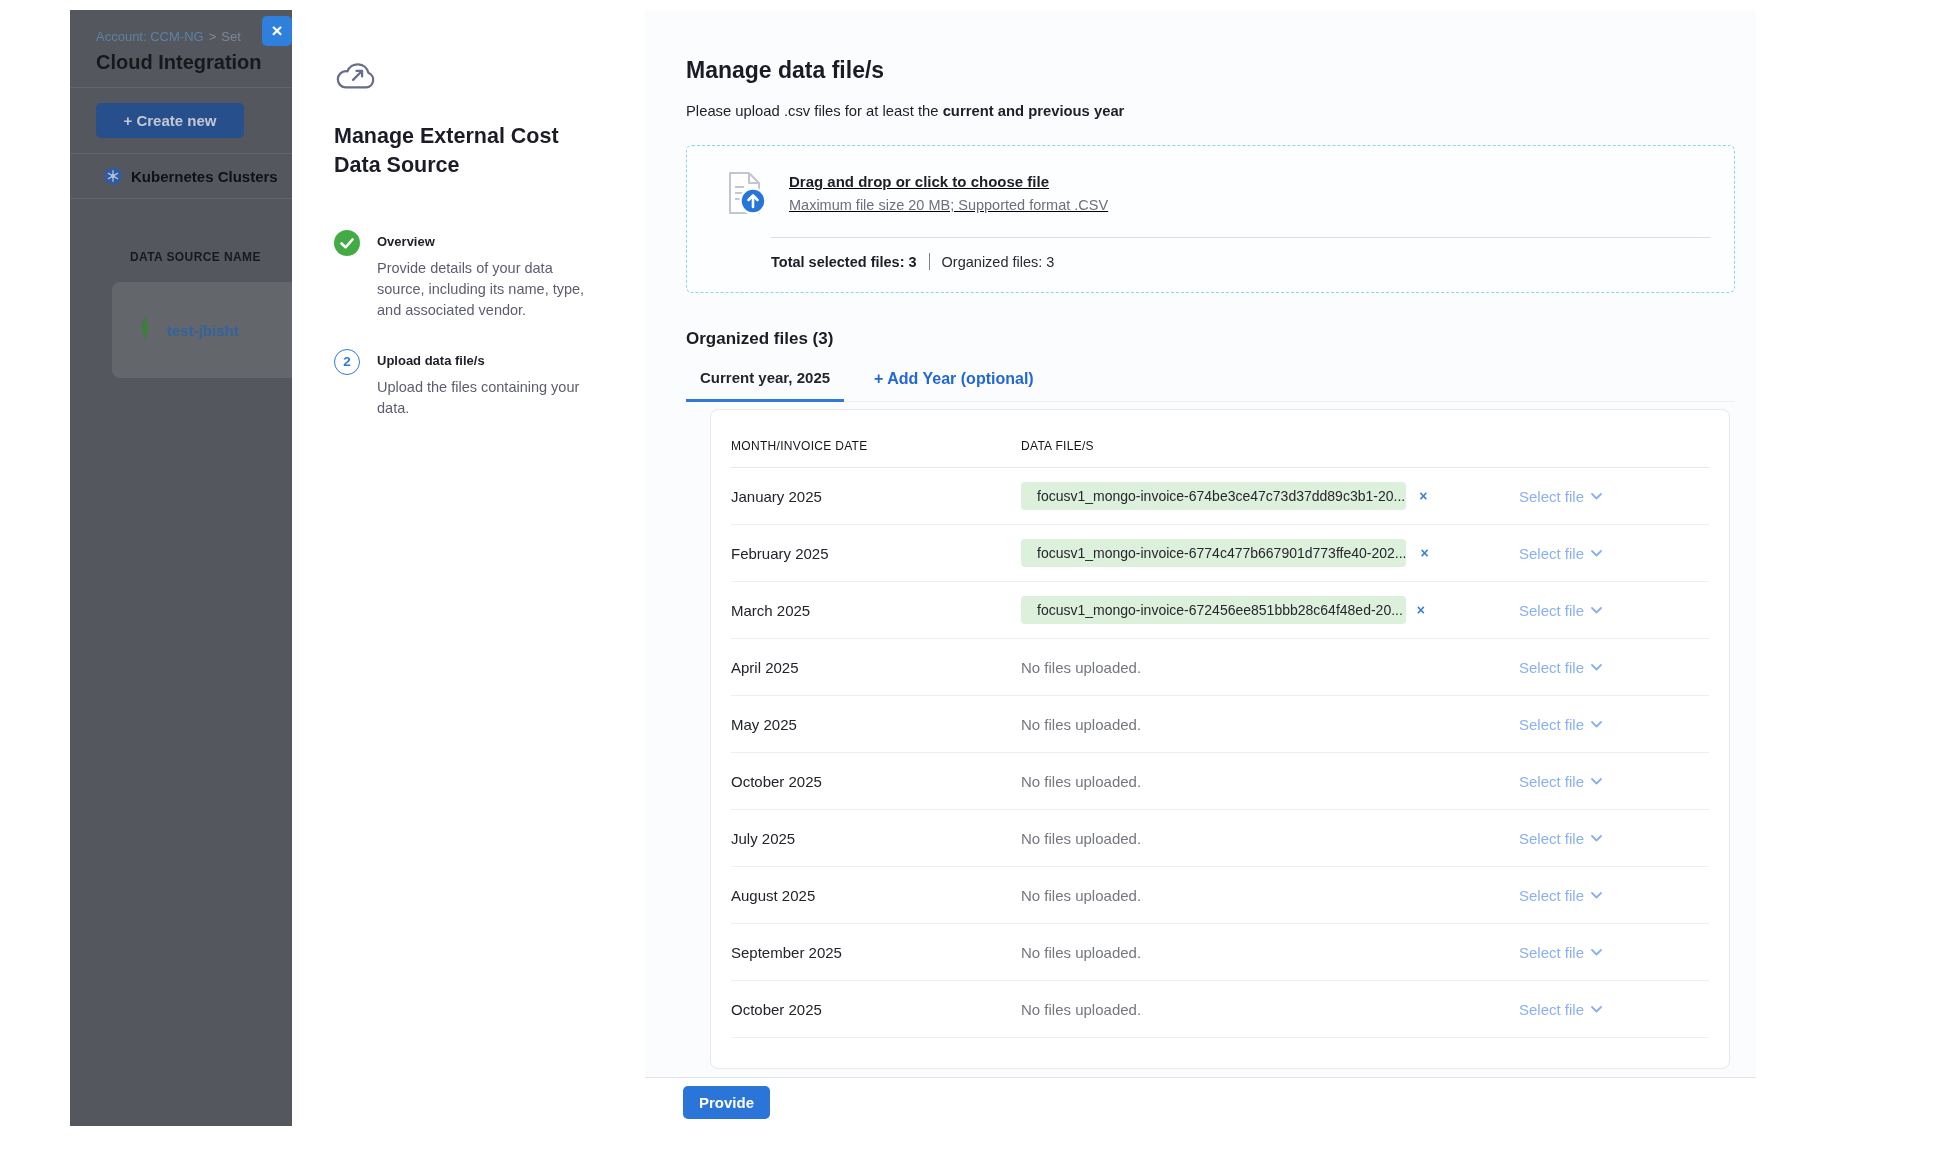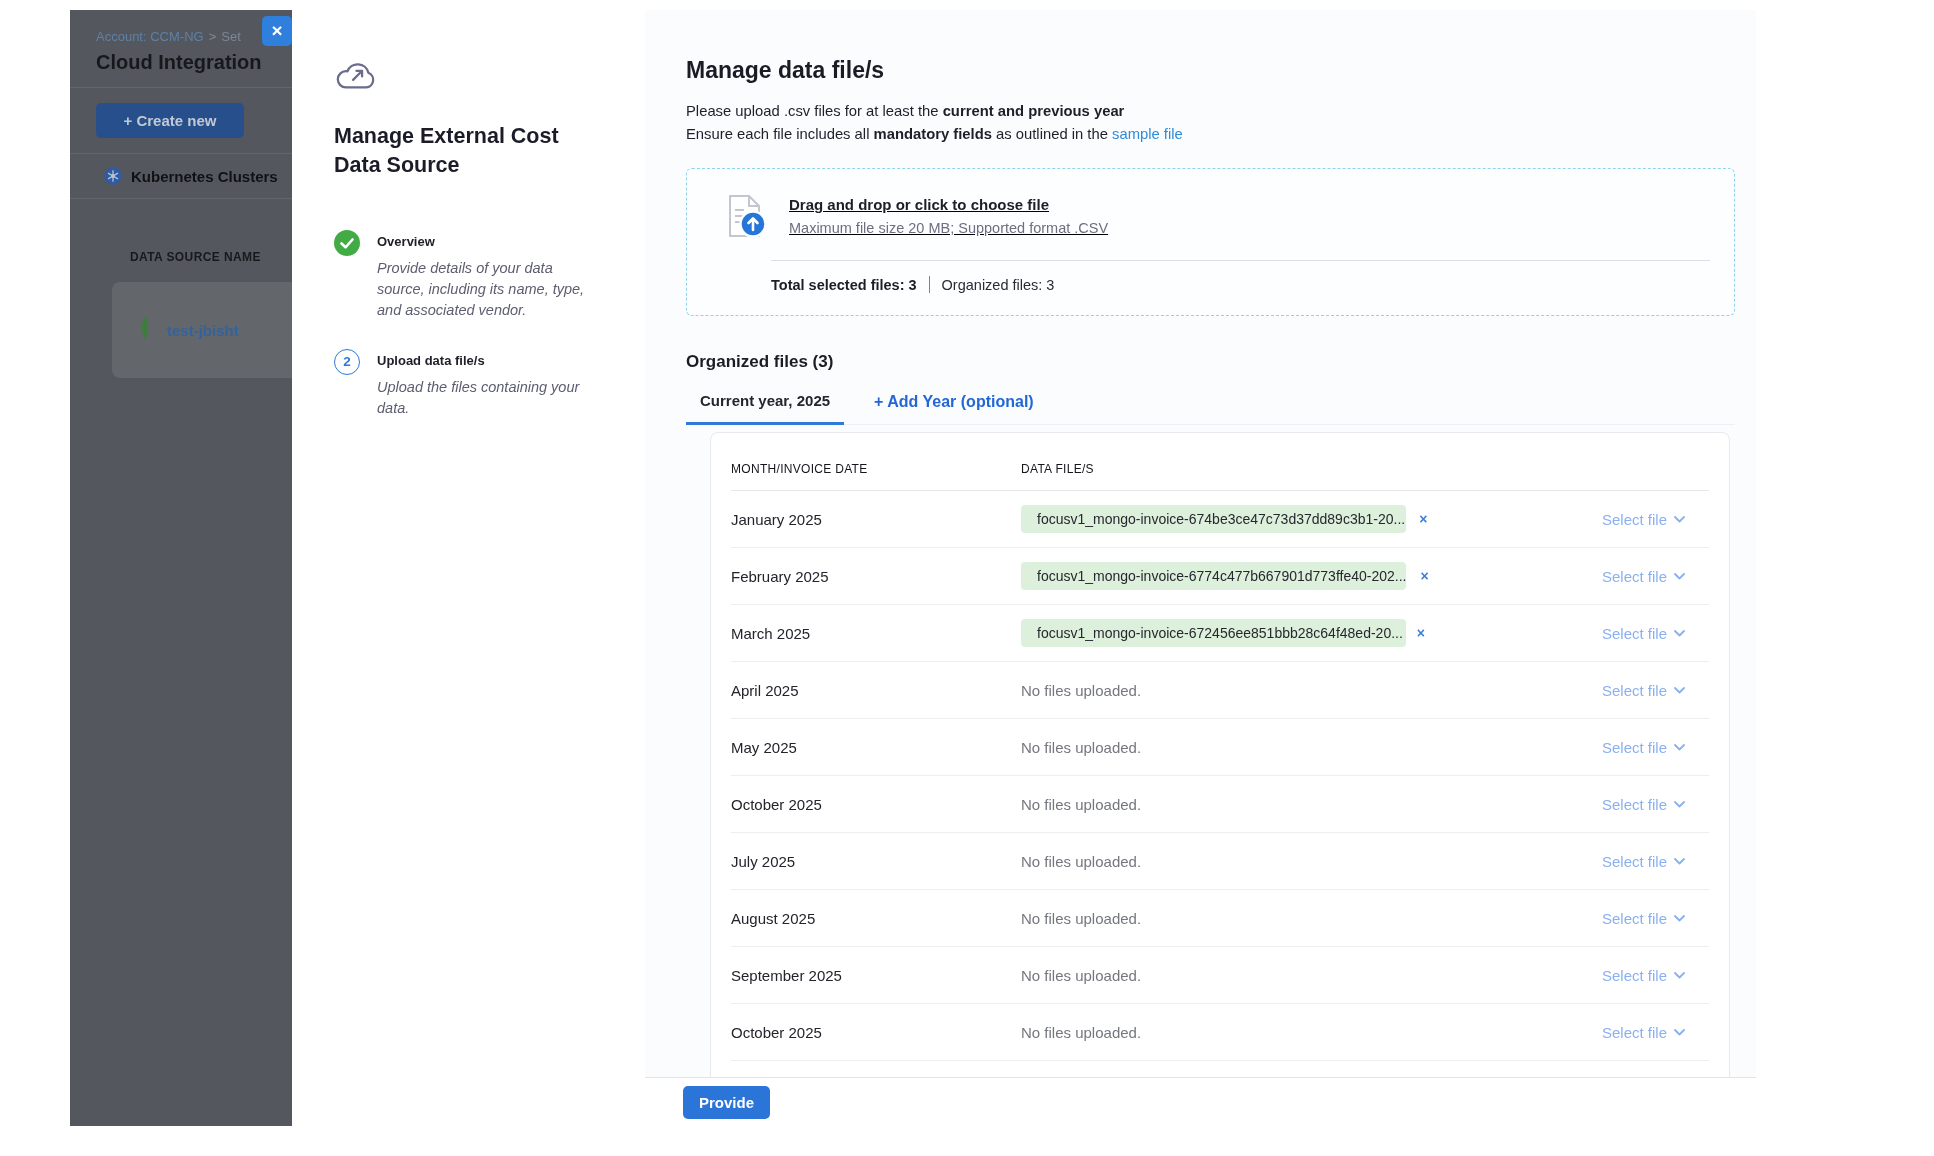--- a/index.html
+++ b/index.html
@@ -36,21 +36,21 @@
   .panel-left { position:absolute; left:292px; top:10px; width:353px; height:1116px;
                 background:#ffffff; padding:48px 46px 0 42px; z-index:3; }
   .wicon { margin-bottom:24px; }
   .wizard-title { font-size:21.5px; line-height:29px; font-weight:bold; color:#1c1c28; width:245px; }
   .steps { margin-top:50px; }
   .step { display:flex; gap:17px; margin-bottom:28px; }
   .sicon { flex:0 0 26px; }
   .step-num { width:26px; height:26px; border:1.5px solid #2e7ad9; border-radius:50%;
               color:#2e7ad9; font-size:13.5px; font-weight:bold; text-align:center; line-height:23px; }
   .stitle { font-size:13px; font-weight:bold; color:#1d1e27; margin-top:4px; }
-  .sdesc { font-size:14.5px; line-height:21px; color:#5c5e70; margin-top:9px; width:218px;font-style:italic; }
+  .sdesc { font-size:14.5px; line-height:21px; color:#5c5e70; margin-top:9px; width:218px; }
 
   
   .panel-main { position:absolute; left:645px; top:10px; width:1111px; height:1116px;
                 background:#fbfcfe; z-index:2; display:flex; flex-direction:column; }
   .main-body { flex:1 1 auto; overflow:hidden; padding:47px 21px 0 41px; }
   .main-heading { font-size:23px; font-weight:bold; color:#1a1b24; }
   .intro { margin-top:16px; font-size:14.8px; line-height:23px; color:#1e1f28; }
   .intro b { font-weight:bold; }
   .intro a { color:#2e8bd8; text-decoration:none; cursor:pointer; }
 
@@ -78,21 +78,21 @@
            border-bottom:1px solid #e5e7eb; font-size:12px; font-weight:normal;
            letter-spacing:.3px; color:#15161c; }
   .trow { display:grid; grid-template-columns:290px 1fr 190px; height:57px; align-items:center;
           border-bottom:1px solid #eceef2; }
   .t-month { font-size:15px; color:#23242c; }
   .no-files { font-size:15px; color:#75777f; }
   .chip { display:inline-flex; align-items:center; gap:7px; background:#ddf0dc;
           border-radius:4px; padding:6px 9px; font-size:14px; color:#26272e; max-width:385px; }
   .chip-name { white-space:nowrap; }
   .chip-x { color:#3c7fd6; font-size:14px; font-weight:bold; margin-left:7px; cursor:pointer; }
-  .t-select { display:flex; justify-content:flex-end; align-items:center; gap:7px;
+  .t-select { display:flex; justify-content:flex-start; align-items:center; gap:7px;
               color:#8ab0f0; font-size:15px; padding-right:24px; cursor:pointer; }
 
   .footer { flex:0 0 49px; background:#ffffff; border-top:1px solid #e2e4e9;
             display:flex; align-items:center; padding-left:38px; }
   .finish-btn { background:#2b74d8; color:#ffffff; border:none; border-radius:5px;
                 padding:8px 16px; font-family:inherit; font-size:15px; font-weight:bold; }
 </style>
 </head>
 <body>
 
@@ -169,21 +169,20 @@
       </div>
     </div>
   </aside>
 
   <section class="panel-main">
     <div class="main-body">
       <h1 class="main-heading">Manage data file/s</h1>
 
       <div class="intro">
         <div><span>Please upload .csv files for at least the </span><b>current and previous year</b></div>
-        <div><span>Ensure each file includes all </span><b>mandatory fields</b><span> as outlined in the </span><a>sample file</a></div>
       </div>
 
       <div class="dropzone">
         <div class="dz-row">
           <div>
             <svg width="52" height="46" viewBox="0 0 44 46">
               <path d="M5 3 h19 l10 10 v30 h-29 z" fill="#ffffff" stroke="#c3c6d1" stroke-width="2" stroke-linejoin="round"></path>
               <path d="M24 3 v10 h10" fill="none" stroke="#c3c6d1" stroke-width="2" stroke-linejoin="round"></path>
               <line x1="10" y1="17" x2="19" y2="17" stroke="#c3c6d1" stroke-width="2"></line>
               <line x1="10" y1="23" x2="19" y2="23" stroke="#c3c6d1" stroke-width="2"></line>

